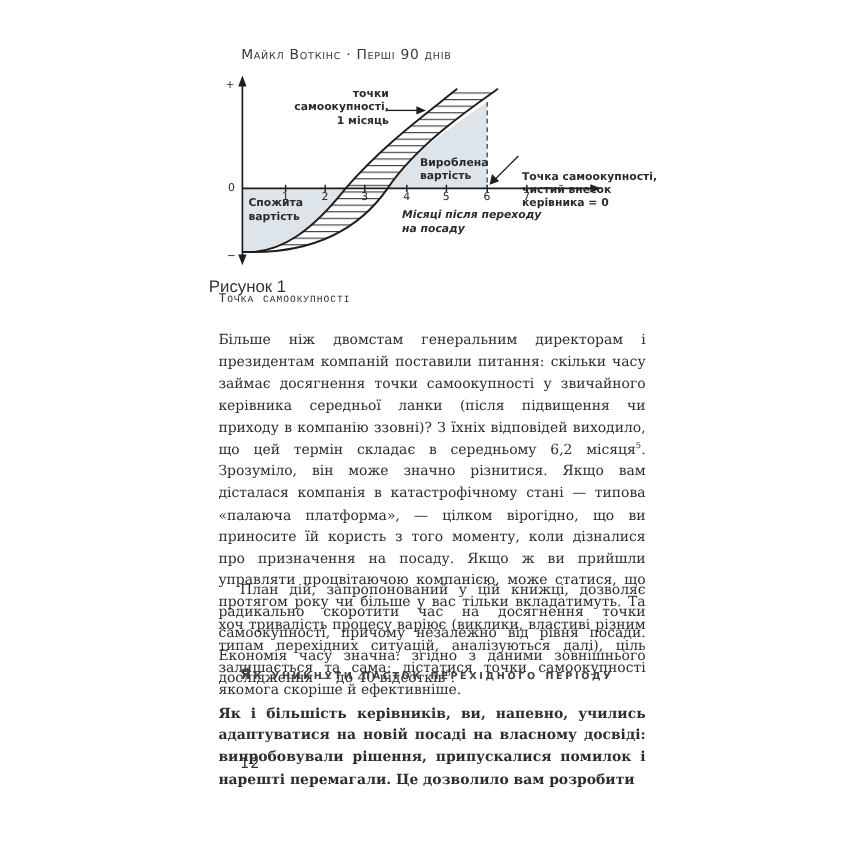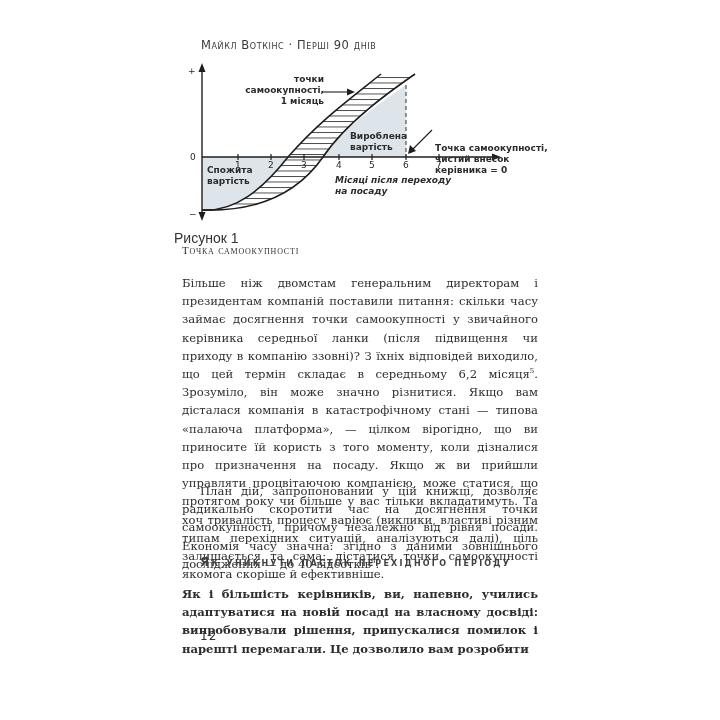--- a/index.html
+++ b/index.html
@@ -3,21 +3,21 @@
 <meta charset="utf-8">
 <style>
   html, body { margin:0; padding:0; background:#ffffff; }
   body { width:720px; height:720px; position:relative; overflow:hidden; font-family:"DejaVu Serif", serif; color:#2a2a2a; }
   .running-head { position:absolute; left:201px; top:38px; font-family:"DejaVu Sans", sans-serif; font-size:11.5px; color:#3a3a3a; font-variant:small-caps; letter-spacing:0.6px; }
   .figure { position:absolute; left:0; top:0; width:720px; height:240px; }
   .figure svg { position:absolute; left:0; top:0; }
   .fig-label { position:absolute; font-family:"DejaVu Sans", sans-serif; font-size:9px; color:#2b2b2b; line-height:11px; }
   .fig-label.bold { font-weight:bold; }
   .caption-num { position:absolute; left:174px; top:230px; font-family:Liberation Sans, sans-serif; font-size:14px; color:#333; }
-  .caption-title { position:absolute; left:182px; top:244px; font-family:Liberation Serif, serif; font-size:11px; color:#333; font-variant:small-caps; letter-spacing:0.8px; }
+  .caption-title { position:absolute; left:182px; top:244px; font-family:Liberation Mono, monospace; font-size:11px; color:#333; font-variant:small-caps; letter-spacing:0.8px; }
   .body-text { position:absolute; left:182px; width:356px; font-size:11.6px; line-height:18.2px; text-align:justify; color:#2d2d2d; }
   .body-text p { margin:0; }
   .indent { text-indent:18px; }
   .section-heading { position:absolute; left:200px; top:555px; font-family:"DejaVu Sans", sans-serif; font-weight:bold; font-size:12px; letter-spacing:2.2px; color:#404040; font-variant:small-caps; }
   .page-number { position:absolute; left:200px; top:629px; font-family:"DejaVu Sans", sans-serif; font-size:12px; color:#333; letter-spacing:1px; }
   sup { font-size:7px; vertical-align:super; line-height:0; }
 </style>
 </head>
 <body>
 

